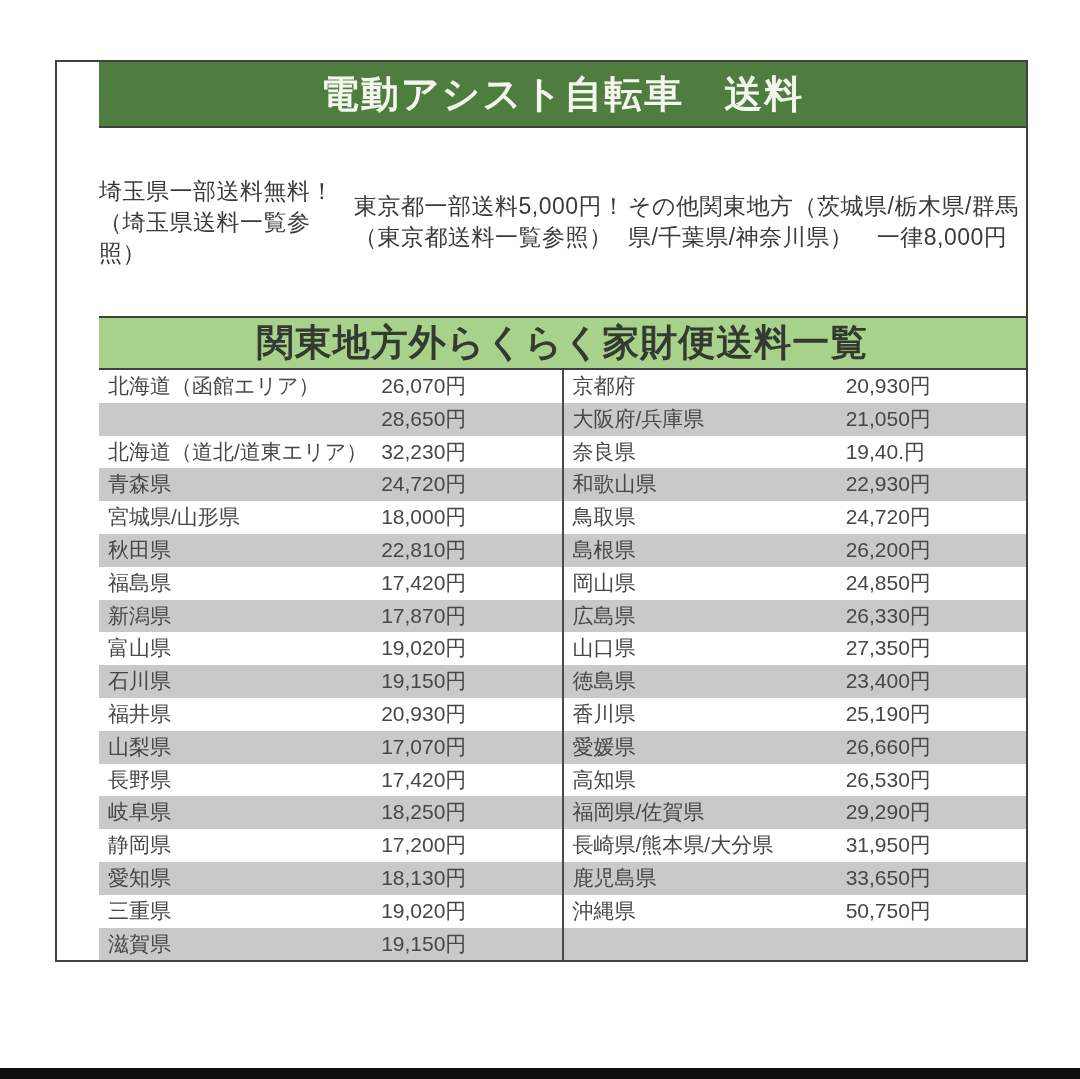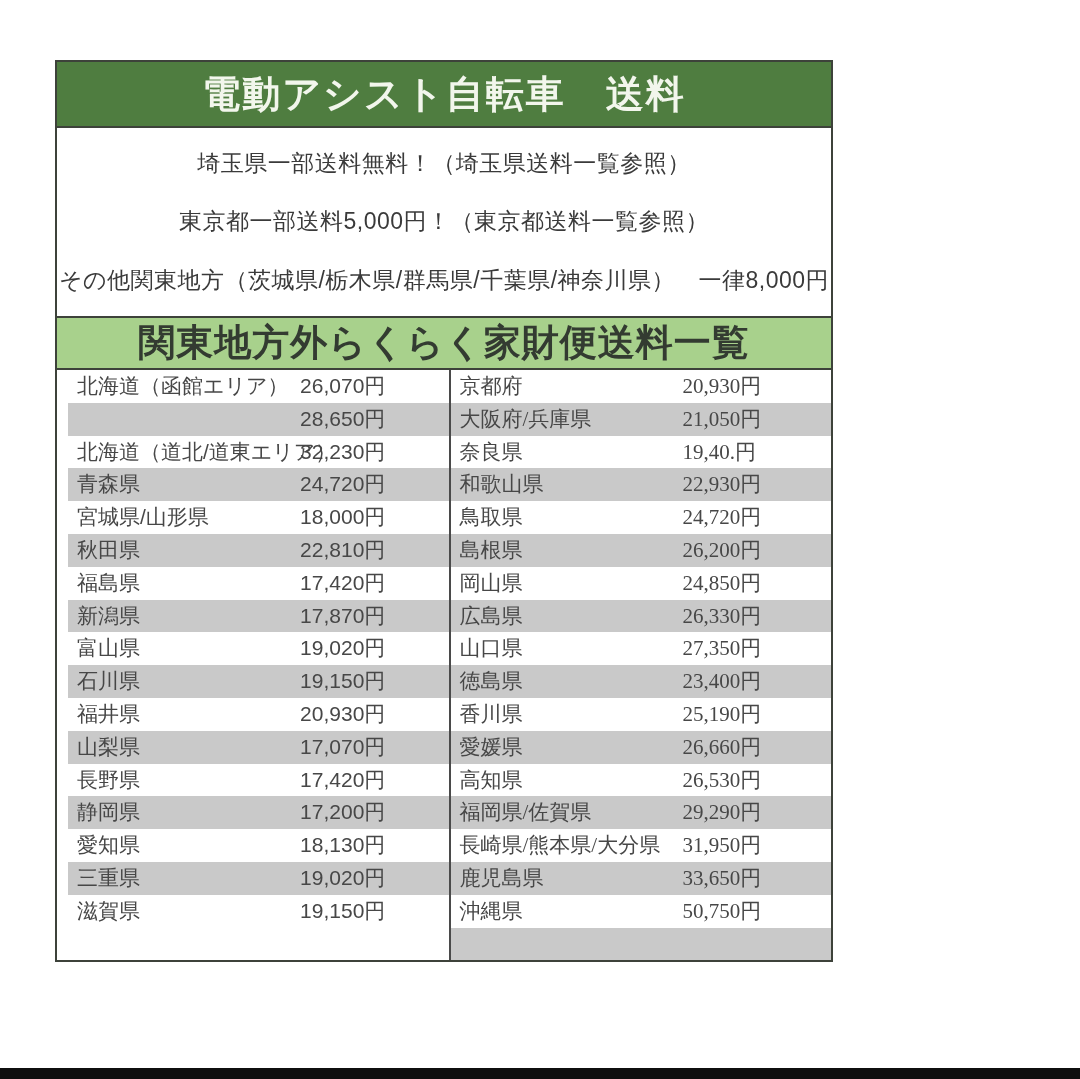--- a/index.html
+++ b/index.html
@@ -13,46 +13,46 @@
     --note-text:#3a3a3a;
     --border:#3d423a;
     --divider:#4a4a4a;
     --bottom-bar:#0f0f0f;
   }
   *{margin:0;padding:0;box-sizing:border-box;}
   html,body{width:1080px;height:1079px;background:#ffffff;overflow:hidden;
     font-family:"Liberation Sans", sans-serif;}
   .canvas{position:relative;width:1080px;height:1079px;background:#ffffff;}
   .panel{
-    position:absolute;left:55px;top:60px;width:778px;
-    border:2px solid var(--border);background:#ffffff;
+    position:absolute;left:55px;top:60px;width:973px;
+    border:2px solid var(--border);background:#ffffff;padding-left:42px;
   }
   .main-header{
     height:66px;display:flex;align-items:center;justify-content:center;
     background:var(--header-green);border-bottom:2px solid var(--border);
   }
   .main-header span{
     font-size:38px;font-weight:bold;color:var(--header-text);letter-spacing:2px;
   }
   .notes{
-    height:188px;display:flex;flex-direction:column;
+    height:188px;display:flex;flex-direction:row;
     justify-content:space-around;align-items:center;padding:6px 0;
   }
   .note{font-size:23px;color:var(--note-text);letter-spacing:0.5px;}
   .sub-header{
     height:54px;display:flex;align-items:center;justify-content:center;
     background:var(--subheader-green);
     border-top:2px solid var(--border);border-bottom:2px solid var(--border);
   }
   .sub-header span{
     font-size:37px;font-weight:bold;color:var(--subheader-text);letter-spacing:1px;
   }
-  .fee-table{display:flex;margin-left:11px;}
+  .fee-table{display:flex;}
   .col{flex:1;min-width:0;}
-  .col-right{border-left:2px solid var(--divider);font-family:Liberation Serif, serif;}
+  .col-right{border-left:2px solid var(--divider);}
   .row{
     position:relative;height:32.8px;line-height:32.8px;
     font-size:21px;color:var(--table-text);
     padding-left:9px;white-space:nowrap;overflow:hidden;
     background:var(--row-white);
   }
   .row:nth-child(even){background:var(--row-gray);}
   .price{position:absolute;left:61%;top:0;}
   .bottom-bar{
     position:absolute;left:0;top:1068px;width:1080px;height:11px;
@@ -87,20 +87,21 @@
           <div class="row"><span class="region">青森県</span><span class="price">24,720円</span></div>
           <div class="row"><span class="region">宮城県/山形県</span><span class="price">18,000円</span></div>
           <div class="row"><span class="region">秋田県</span><span class="price">22,810円</span></div>
           <div class="row"><span class="region">福島県</span><span class="price">17,420円</span></div>
           <div class="row"><span class="region">新潟県</span><span class="price">17,870円</span></div>
           <div class="row"><span class="region">富山県</span><span class="price">19,020円</span></div>
           <div class="row"><span class="region">石川県</span><span class="price">19,150円</span></div>
           <div class="row"><span class="region">福井県</span><span class="price">20,930円</span></div>
           <div class="row"><span class="region">山梨県</span><span class="price">17,070円</span></div>
           <div class="row"><span class="region">長野県</span><span class="price">17,420円</span></div>
+          <div class="row"><span class="region">岐阜県</span><span class="price">18,250円</span></div>
           <div class="row"><span class="region">静岡県</span><span class="price">17,200円</span></div>
           <div class="row"><span class="region">愛知県</span><span class="price">18,130円</span></div>
           <div class="row"><span class="region">三重県</span><span class="price">19,020円</span></div>
           <div class="row"><span class="region">滋賀県</span><span class="price">19,150円</span></div>
         </div>
       <div class="col col-right" id="col-right">
           <div class="row"><span class="region">京都府</span><span class="price">20,930円</span></div>
           <div class="row"><span class="region">大阪府/兵庫県</span><span class="price">21,050円</span></div>
           <div class="row"><span class="region">奈良県</span><span class="price">19,40.円</span></div>
           <div class="row"><span class="region">和歌山県</span><span class="price">22,930円</span></div>

